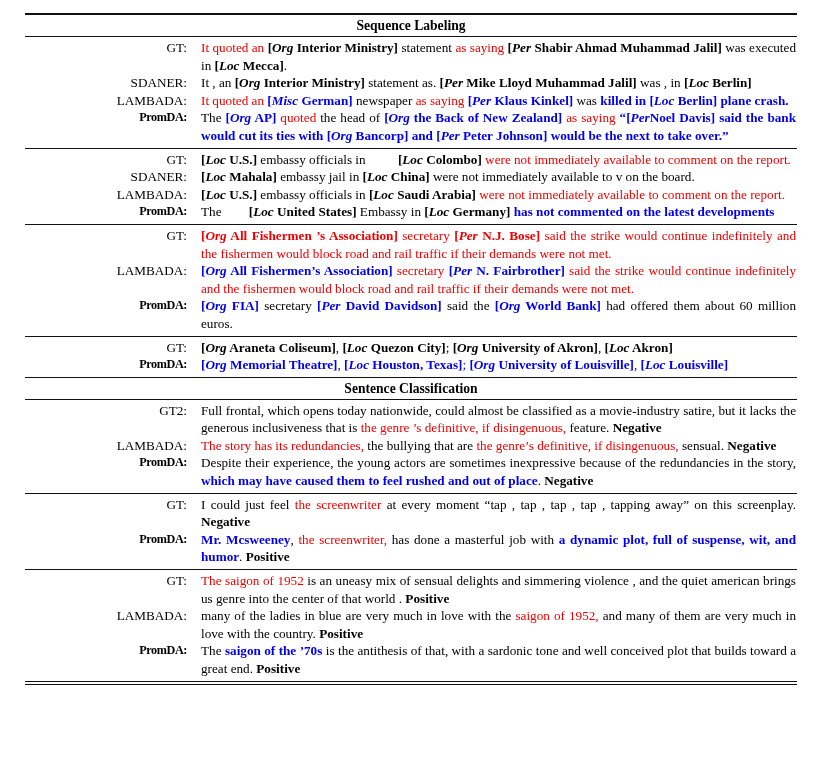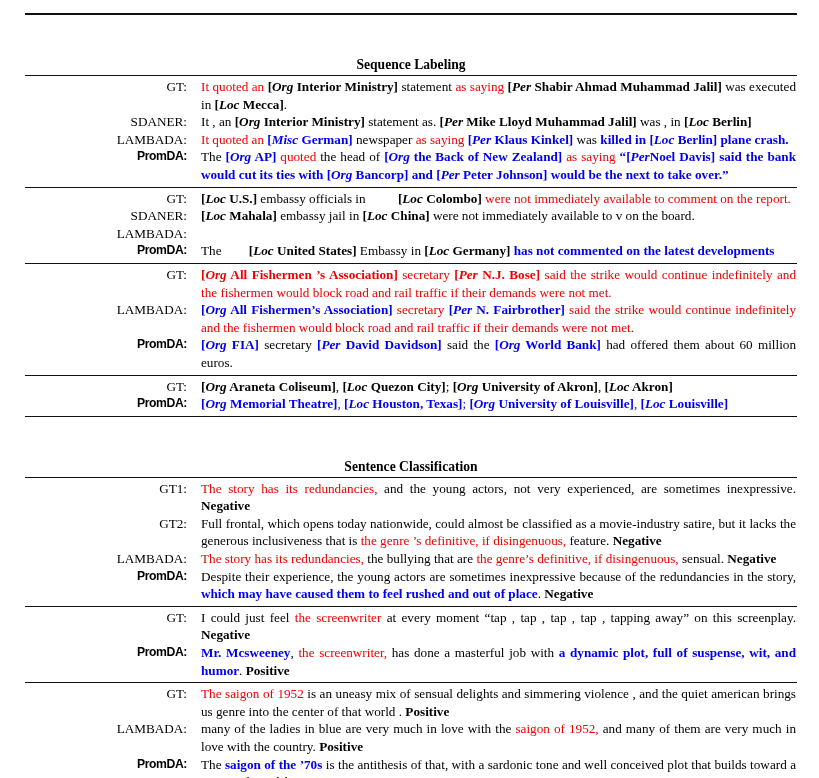--- a/index.html
+++ b/index.html
@@ -7,27 +7,27 @@
     width:819px;height:778px;overflow:hidden;
     font-family:"Liberation Serif","DejaVu Serif",serif;
     font-size:13.2px;color:#000;
   }
   #paper-table{width:772px;margin:13px 0 0 25px;}
   .rule{height:0;border:0;border-top:1px solid #111;margin:0;}
   .rule-thick{border-top:2px solid #111;}
   .rule-dbl{height:2px;border:0;border-top:1.4px solid #111;border-bottom:1.4px solid #111;margin:0;}
   .sec-title{
     text-align:center;font-weight:bold;font-size:13.6px;
-    line-height:17px;padding:2px 0 2px;margin-top:39px;
+    line-height:17px;padding:2px 0 2px;
   }
   .group{padding:2px 0 3px;}
   .row{display:grid;grid-template-columns:162px 1fr;column-gap:14px;line-height:17.6px;}
   .row-label{text-align:right;white-space:nowrap;}
   .row-label.mono{
-    font-family:Liberation Sans, sans-serif;
+    font-family:Liberation Serif, serif;
     font-weight:bold;font-size:12.2px;letter-spacing:-0.4px;
   }
   .row-text{text-align:justify;padding-right:1px;}
   .bold{font-weight:bold;}
   .ent{font-weight:bold;}
   .ent i{font-style:italic;}
 </style>
 </head>
 <body>
 
@@ -58,20 +58,21 @@
       <div class="row">
         <div class="row-label">GT:</div>
         <div class="row-text"><span class="ent" style="color: rgb(0, 0, 0);">[<i>Loc</i> U.S.]</span><span style="color: rgb(0, 0, 0);"> embassy officials in </span><span class="ent" style="color: rgb(0, 0, 0); margin-left: 29px;">[<i>Loc</i> Colombo]</span><span style="color: rgb(238, 0, 0);"> were not immediately available to comment on the report.</span></div>
       </div>
       <div class="row">
         <div class="row-label">SDANER:</div>
         <div class="row-text"><span class="ent" style="color: rgb(0, 0, 0);">[<i>Loc</i> Mahala]</span><span style="color: rgb(0, 0, 0);"> embassy jail in </span><span class="ent" style="color: rgb(0, 0, 0);">[<i>Loc</i> China]</span><span style="color: rgb(0, 0, 0);"> were not immediately available to v on the board.</span></div>
       </div>
       <div class="row">
         <div class="row-label">LAMBADA:</div>
+        <div class="row-text"><span class="ent" style="color: rgb(0, 0, 0);">[<i>Loc</i> U.S.]</span><span style="color: rgb(0, 0, 0);"> embassy officials in </span><span class="ent" style="color: rgb(0, 0, 0);">[<i>Loc</i> Saudi Arabia]</span><span style="color: rgb(238, 0, 0);"> were not immediately available to comment on the report.</span></div>
       </div>
       <div class="row">
         <div class="row-label mono">PromDA:</div>
         <div class="row-text"><span style="color: rgb(0, 0, 0);">The </span><span class="ent" style="color: rgb(0, 0, 0); margin-left: 24px;">[<i>Loc</i> United States]</span><span style="color: rgb(0, 0, 0);"> Embassy in </span><span class="ent" style="color: rgb(0, 0, 0);">[<i>Loc</i> Germany]</span><span class="bold" style="color: rgb(0, 0, 238);"> has not commented on the latest developments</span></div>
       </div>
     </div>
     <div class="rule"></div>
     <div class="group">
       <div class="row">
         <div class="row-label">GT:</div>
@@ -94,24 +95,20 @@
       </div>
       <div class="row">
         <div class="row-label mono">PromDA:</div>
         <div class="row-text"><span class="ent" style="color: rgb(0, 0, 238);">[<i>Org</i> Memorial Theatre]</span><span style="color: rgb(0, 0, 238);">, </span><span class="ent" style="color: rgb(0, 0, 238);">[<i>Loc</i> Houston, Texas]</span><span style="color: rgb(0, 0, 238);">; </span><span class="ent" style="color: rgb(0, 0, 238);">[<i>Org</i> University of Louisville]</span><span style="color: rgb(0, 0, 238);">, </span><span class="ent" style="color: rgb(0, 0, 238);">[<i>Loc</i> Louisville]</span></div>
       </div>
     </div>
     <div class="rule"></div>
     <div class="sec-title">Sentence Classification</div>
     <div class="rule"></div>
     <div class="group">
-      <div class="row">
-        <div class="row-label">GT1:</div>
-        <div class="row-text"><span style="color: rgb(238, 0, 0);">The story has its redundancies,</span><span style="color: rgb(0, 0, 0);"> and the young actors, not very experienced, are sometimes inexpressive. </span><span class="bold" style="color: rgb(0, 0, 0);">Negative</span></div>
-      </div>
       <div class="row">
         <div class="row-label">GT2:</div>
         <div class="row-text"><span style="color: rgb(0, 0, 0);">Full frontal, which opens today nationwide, could almost be classified as a movie-industry satire, but it lacks the generous inclusiveness that is </span><span style="color: rgb(238, 0, 0);">the genre ’s definitive, if disingenuous,</span><span style="color: rgb(0, 0, 0);"> feature. </span><span class="bold" style="color: rgb(0, 0, 0);">Negative</span></div>
       </div>
       <div class="row">
         <div class="row-label">LAMBADA:</div>
         <div class="row-text"><span style="color: rgb(238, 0, 0);">The story has its redundancies,</span><span style="color: rgb(0, 0, 0);"> the bullying that are </span><span style="color: rgb(238, 0, 0);">the genre’s definitive, if disingenuous,</span><span style="color: rgb(0, 0, 0);"> sensual. </span><span class="bold" style="color: rgb(0, 0, 0);">Negative</span></div>
       </div>
       <div class="row">
         <div class="row-label mono">PromDA:</div>

